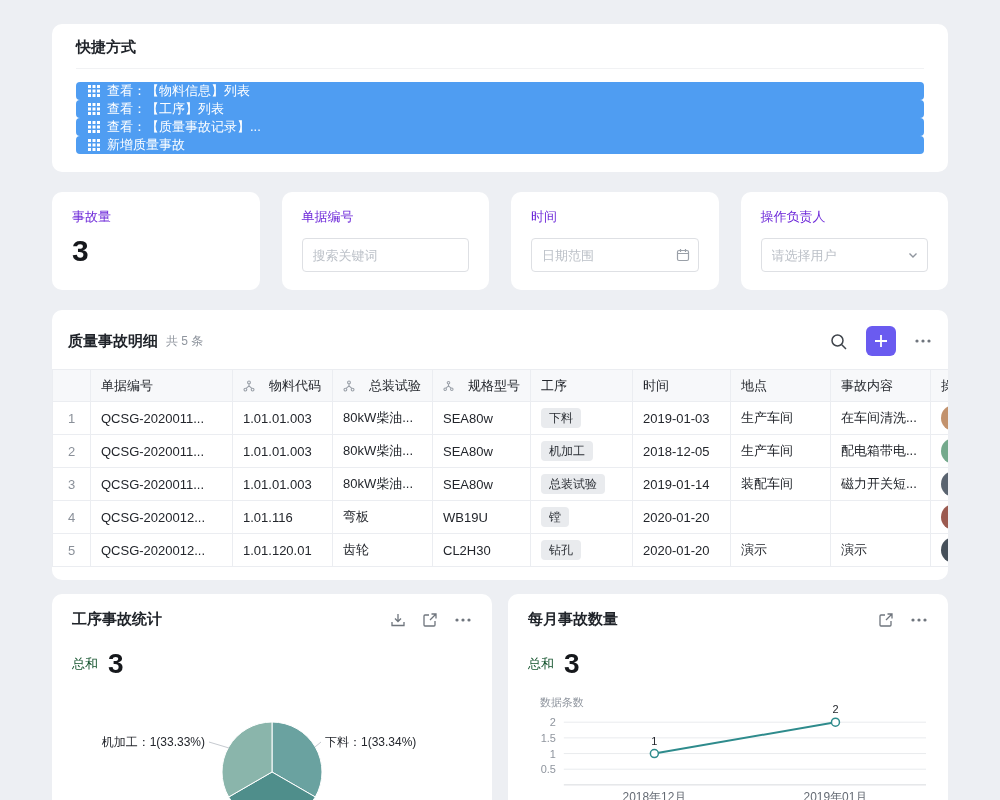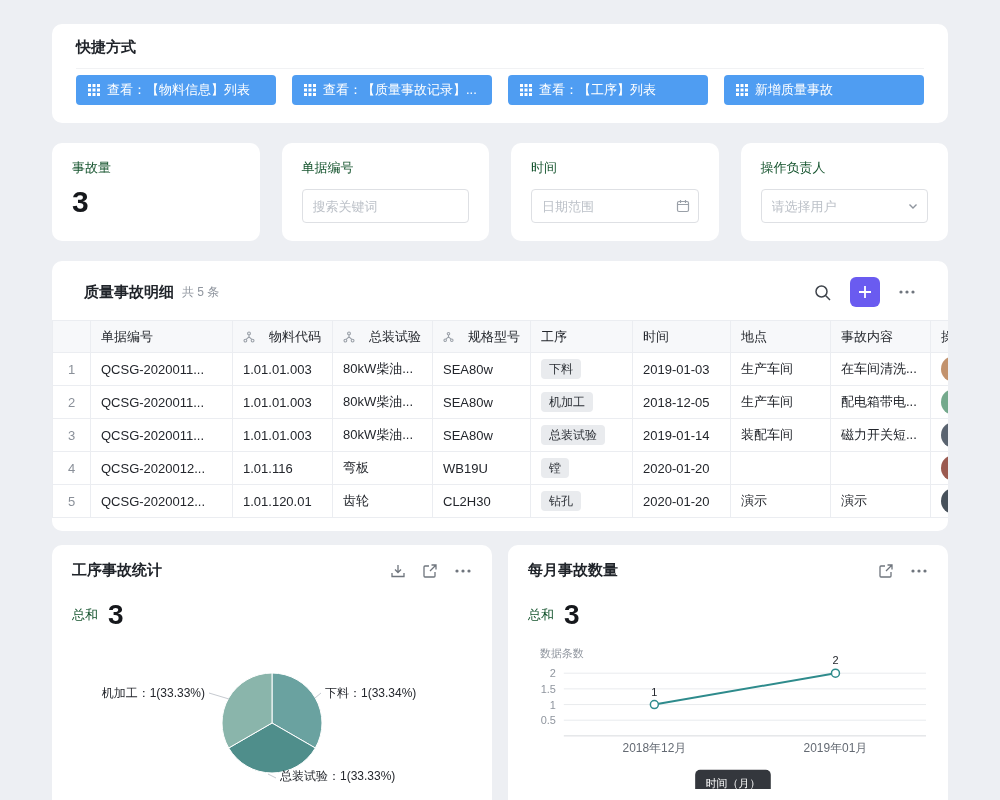--- a/index.html
+++ b/index.html
@@ -4,42 +4,42 @@
 <style>
   * { box-sizing: border-box; }
   body { margin: 0; font-family: "Liberation Sans", "DejaVu Sans", sans-serif; }
   .page { width: 1000px; height: 800px; background: #edeff3; padding: 24px 52px 0; overflow: hidden; }
   .card { background: #fff; border-radius: 10px; }
 
   
   .shortcuts { padding: 14px 24px 18px; margin-bottom: 20px; }
   .card-title { font-size: 15px; font-weight: 700; color: #20242a; }
   .shortcuts .card-title { padding-bottom: 11px; border-bottom: 1px solid #f1f2f4; }
-  .btn-row { display: flex; gap: 16px; margin-top: 6px; }
+  .btn-row { display: flex; margin-top: 13px; flex-direction: column; }
   .blue-btn { flex: 1; min-width: 0; height: 30px; border: none; border-radius: 4px; background: #4f9df2;
     color: #fff; font-size: 13px; display: flex; align-items: center; gap: 7px; padding: 0 12px;
     cursor: pointer; font-family: inherit; white-space: nowrap; overflow: hidden; }
   .blue-btn .lbl { overflow: hidden; text-overflow: ellipsis; }
   .blue-btn svg { flex: 0 0 auto; }
 
   
   .stats-row { display: flex; gap: 22px; margin-bottom: 20px; }
   .stat-card { flex: 1; padding: 16px 20px 18px; }
-  .stat-label { font-size: 13px; color: #14532d; }
+  .stat-label { font-size: 13px; color: #6d28d9; }
   .stat-value { font-size: 30px; font-weight: 700; color: #16181c; margin-top: 10px; line-height: 1; }
   .field { margin-top: 12px; position: relative; }
   .field input { width: 100%; height: 34px; border: 1px solid #dee0e4; border-radius: 4px;
     padding: 0 28px 0 10px; font-size: 13px; color: #0369a1; font-family: inherit; background: #fff; }
   .field.no-icon input { padding-right: 10px; }
   .field input::placeholder { color: #bcc1c8; }
   .suffix-icon { position: absolute; right: 9px; top: 50%; transform: translateY(-50%); display: flex; }
 
   
   .table-card { padding: 16px 0 0; margin-bottom: 14px; overflow: hidden; height: 270px; }
-  .table-head { display: flex; align-items: center; padding: 0 32px; }
+  .table-head { display: flex; align-items: center; padding: 0 16px; }
   .table-count { font-size: 12px; color: #8f959e; margin-left: 8px; }
   .table-actions { margin-left: auto; display: flex; align-items: center; gap: 18px; }
   .icon-btn { background: none; border: none; padding: 0; cursor: pointer; display: flex; align-items: center; }
   .plus-btn { width: 30px; height: 30px; border-radius: 6px; background: #6a5bf0; border: none;
     display: flex; align-items: center; justify-content: center; cursor: pointer; }
   .table-wrap { margin-top: 13px; }
   table { border-collapse: collapse; table-layout: fixed; width: 990px; font-size: 13px; }
   th, td { border: 1px solid #ebedf1; height: 32px; padding: 0 10px; white-space: nowrap; overflow: hidden; }
   th { background: #f7f8fa; font-weight: 400; color: #23262c; text-align: left; }
   td { color: #23262c; height: 33px; }
@@ -90,37 +90,37 @@
               <rect x="4.5" y="0" width="3" height="3"></rect>
               <rect x="9" y="0" width="3" height="3"></rect>
               <rect x="0" y="4.5" width="3" height="3"></rect>
               <rect x="4.5" y="4.5" width="3" height="3"></rect>
               <rect x="9" y="4.5" width="3" height="3"></rect>
               <rect x="0" y="9" width="3" height="3"></rect>
               <rect x="4.5" y="9" width="3" height="3"></rect>
               <rect x="9" y="9" width="3" height="3"></rect>
             </g>
           </svg>
-        <span class="lbl">查看：【质量事故记录】...</span>
+        <span class="lbl">查看：【工序】列表</span>
       </button>
       <button class="blue-btn">
         <svg width="12" height="12" viewBox="0 0 12 12">
             <g fill="#fff">
               <rect x="0" y="0" width="3" height="3"></rect>
               <rect x="4.5" y="0" width="3" height="3"></rect>
               <rect x="9" y="0" width="3" height="3"></rect>
               <rect x="0" y="4.5" width="3" height="3"></rect>
               <rect x="4.5" y="4.5" width="3" height="3"></rect>
               <rect x="9" y="4.5" width="3" height="3"></rect>
               <rect x="0" y="9" width="3" height="3"></rect>
               <rect x="4.5" y="9" width="3" height="3"></rect>
               <rect x="9" y="9" width="3" height="3"></rect>
             </g>
           </svg>
-        <span class="lbl">查看：【工序】列表</span>
+        <span class="lbl">查看：【质量事故记录】...</span>
       </button>
       <button class="blue-btn">
         <svg width="12" height="12" viewBox="0 0 12 12">
             <g fill="#fff">
               <rect x="0" y="0" width="3" height="3"></rect>
               <rect x="4.5" y="0" width="3" height="3"></rect>
               <rect x="9" y="0" width="3" height="3"></rect>
               <rect x="0" y="4.5" width="3" height="3"></rect>
               <rect x="4.5" y="4.5" width="3" height="3"></rect>
               <rect x="9" y="4.5" width="3" height="3"></rect>

